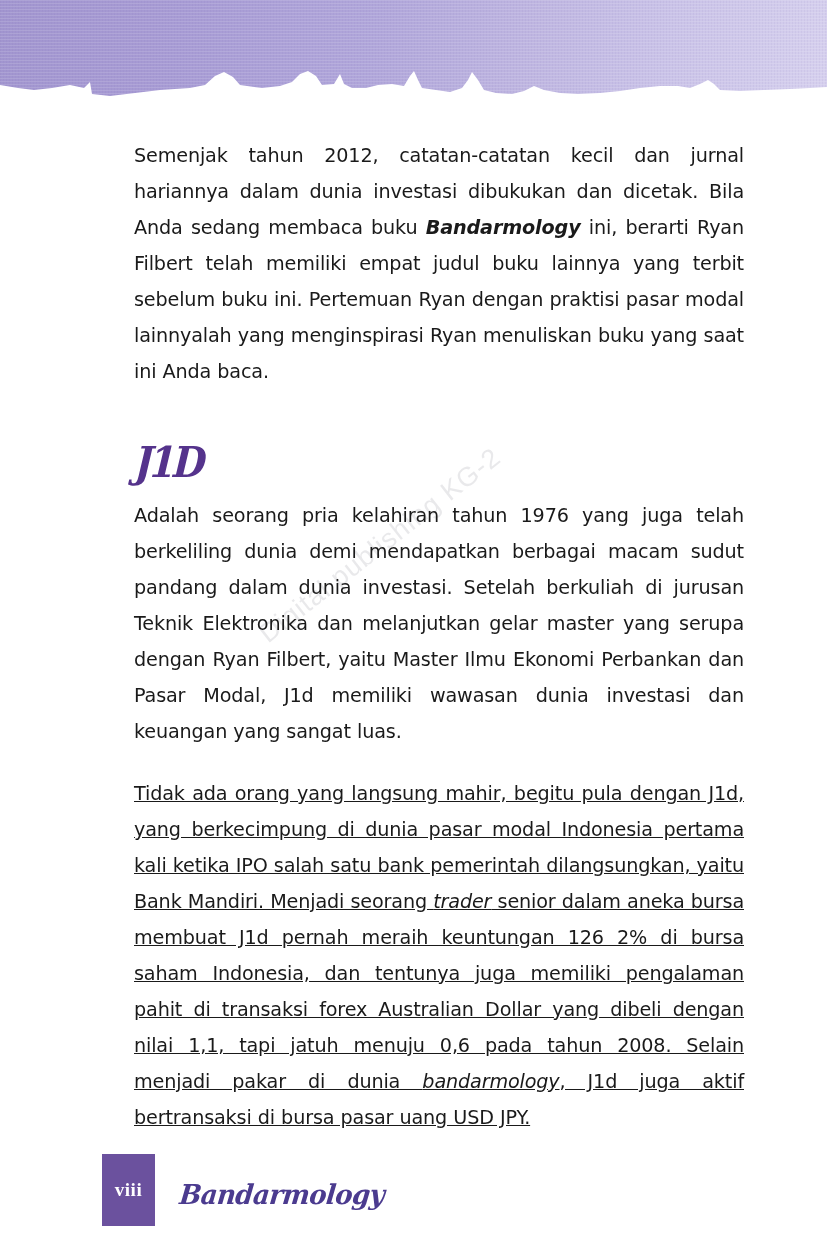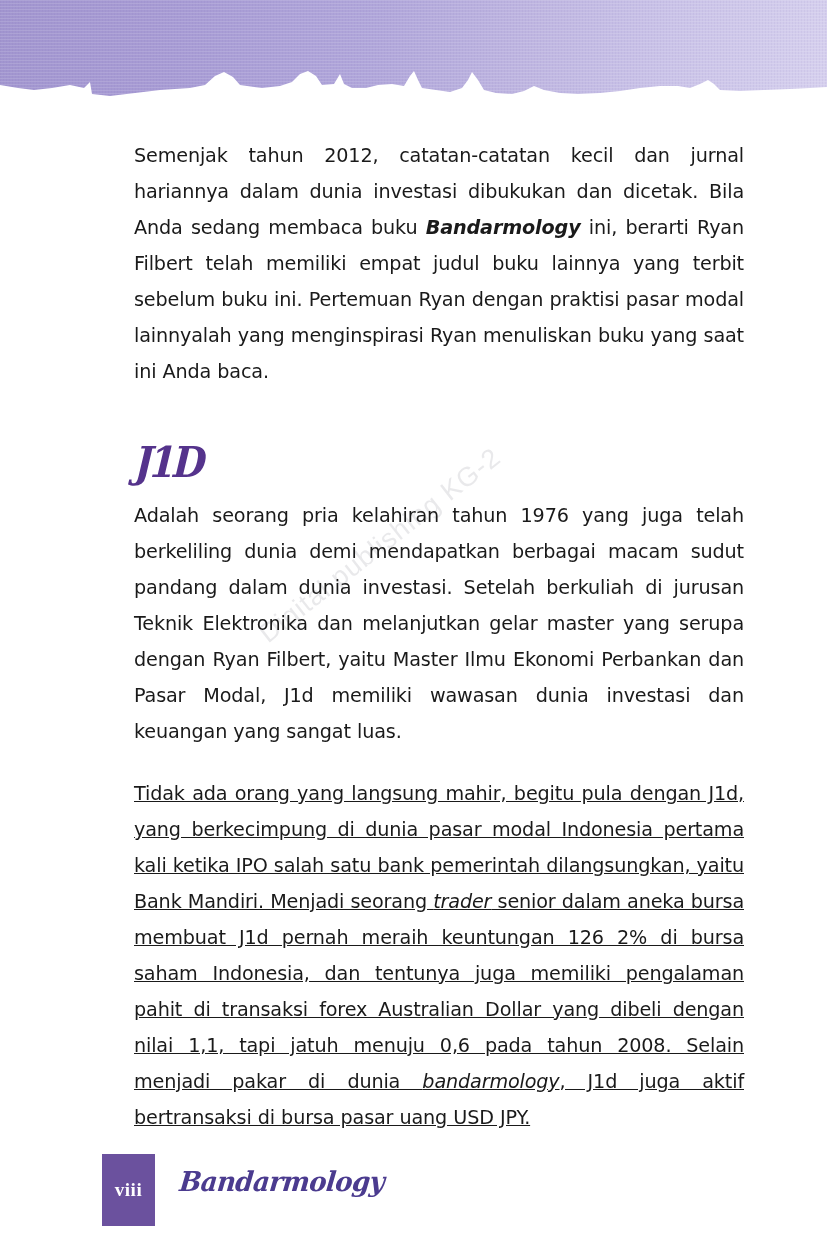--- a/index.html
+++ b/index.html
@@ -106,21 +106,21 @@
     transform-origin: left bottom;
     display: inline-block;
   }
 
   
   .footer {
     position: absolute;
     left: 102px;
     bottom: 14px;
     display: flex;
-    align-items: center;
+    align-items: flex-end;
     height: 72px;
   }
   .folio-box {
     width: 53px;
     height: 72px;
     background: #6b519e;
     color: #ffffff;
     display: flex;
     align-items: center;
     justify-content: center;

